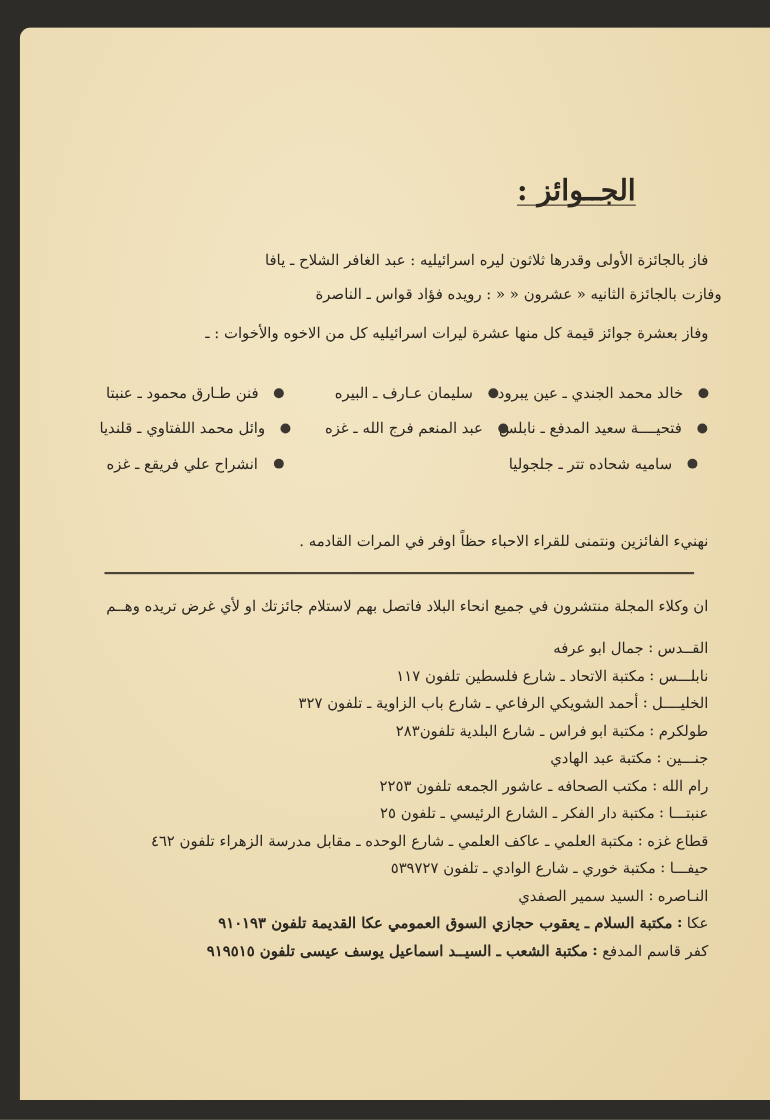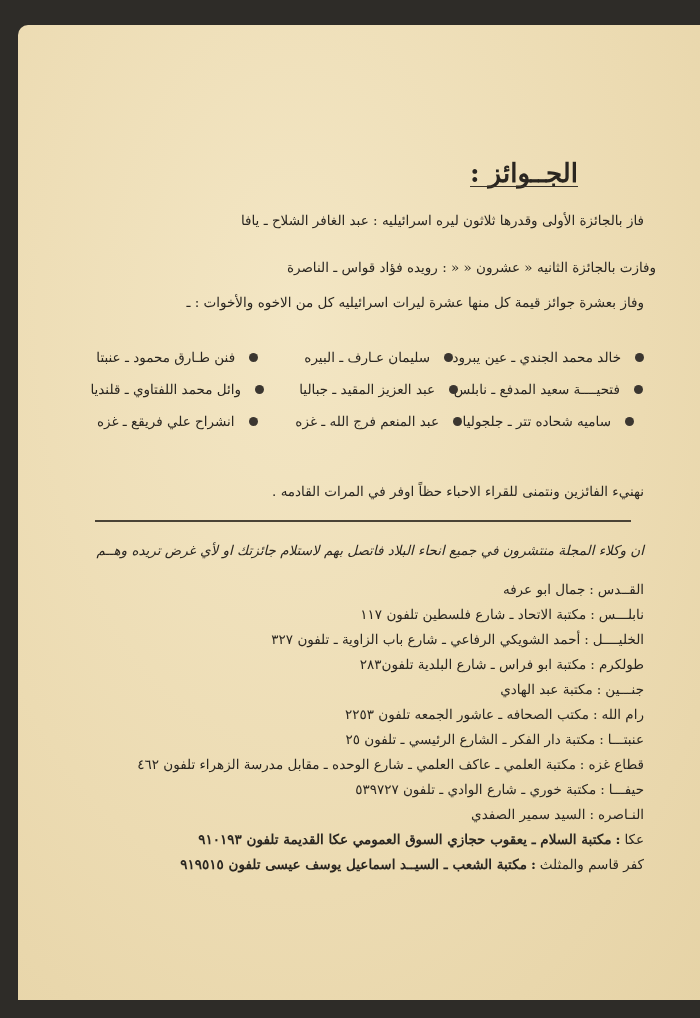--- a/index.html
+++ b/index.html
@@ -21,36 +21,36 @@
     .abs { position: absolute; white-space: nowrap; direction: rtl; }
     .title {
       right: 122px; top: 138px;
       font-size: 26px; font-weight: bold; margin-top: 20px;
     }
     .title-rule {
       position: absolute; left: 470px; top: 186px;
       width: 108px; height: 1px; background: #3a342a;
     }
     .line { font-size: 13.5px; }
-    .prize1 { right: 56px; top: 212px; }
+    .prize1 { right: 56px; top: 228px; }
     .prize2 { right: 44px; top: 259px; }
     .tenprize { right: 56px; top: 294px; margin-left: 25px; }
     .winners { position: absolute; top: 341px; right: 56px; width: 560px; }
     .wcol { position: absolute; top: 0; }
     .wcol.c1 { right: 0; }
     .wcol.c2 { right: 182px; }
     .wcol.c3 { right: 380px; }
     .witem { height: 32px; display: flex; align-items: center; direction: rtl; font-size: 13.5px; white-space: nowrap; justify-content: center; }
     .bullet { width: 9px; height: 9px; border-radius: 50%; background: #3b3630; margin-left: 14px; flex: none; }
     .congrats { right: 56px; top: 483px; }
     .sep {
       position: absolute; left: 95px; top: 520px;
       width: 536px; height: 2px; background: #4a4336;
     }
-    .agents-intro { right: 56px; top: 542px; font-size: 13.5px; font-style: italic; }
+    .agents-intro { right: 56px; top: 542px; font-size: 13.5px; }
     .agents { position: absolute; right: 56px; top: 581px; }
     .arow { height: 25px; font-size: 13.5px; white-space: nowrap; direction: rtl; display: flex; }
     .arow .city { font-weight: normal; }
     .arow .sepc { margin: 0 4px; }
     .arow.bold { font-weight: bold; }
   </style>
 </head>
 <body>
 
 <div class="paper"></div>
@@ -74,24 +74,20 @@
       </div>
     <div class="witem">
         <span class="bullet"></span>
         <span>ساميه شحاده تتر ـ جلجوليا</span>
       </div>
   </div>
   <div class="wcol c2">
     <div class="witem">
         <span class="bullet"></span>
         <span>سليمان عـارف ـ البيره</span>
-      </div>
-    <div class="witem">
-        <span class="bullet"></span>
-        <span>عبد العزيز المقيد ـ جباليا</span>
       </div>
     <div class="witem">
         <span class="bullet"></span>
         <span>عبد المنعم فرج الله ـ غزه</span>
       </div>
   </div>
   <div class="wcol c3">
     <div class="witem">
         <span class="bullet"></span>
         <span>فنن طـارق محمود ـ عنبتا</span>
@@ -163,17 +159,17 @@
       <span class="city">النـاصره</span>
       <span class="sepc">:</span>
       <span>السيد سمير الصفدي</span>
     </div>
   <div class="arow bold">
       <span class="city">عكا</span>
       <span class="sepc">:</span>
       <span>مكتبة السلام ـ يعقوب حجازي السوق العمومي عكا القديمة تلفون ٩١٠١٩٣</span>
     </div>
   <div class="arow bold">
-      <span class="city">كفر قاسم والمثلث</span>
+      <span class="city">كفر قاسم المدفع</span>
       <span class="sepc">:</span>
       <span>مكتبة الشعب ـ السيــد اسماعيل يوسف عيسى تلفون ٩١٩٥١٥</span>
     </div>
 </div>
 
 </body></html>

